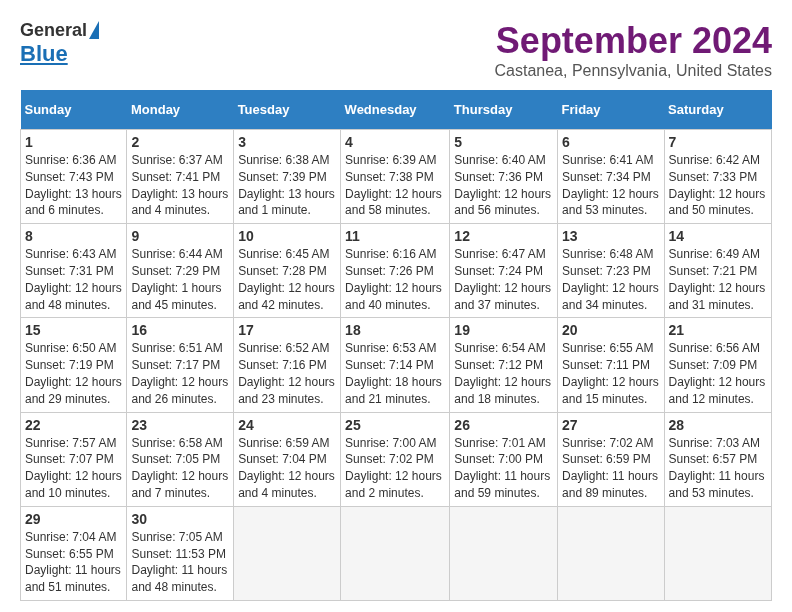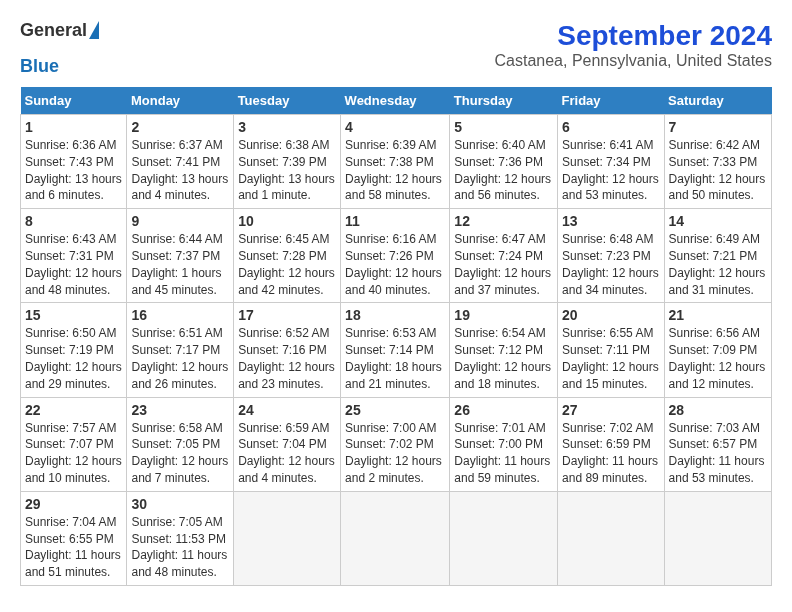--- a/index.html
+++ b/index.html
@@ -13,67 +13,67 @@
     .header {
       display: flex;
       justify-content: space-between;
       align-items: flex-start;
       margin-bottom: 10px;
     }
     .logo {
       display: flex;
       flex-direction: column;
       align-items: flex-start;
-      gap: 15px;
     }
     .logo-text {
       display: flex;
       align-items: center;
     }
     .logo-general {
       font-size: 18px;
       font-weight: bold;
       color: #333;
     }
     .logo-blue {
-      font-size: 18px;
+      font-size: 22px;
       font-weight: bold;
       color: #1a6fb5;
+      text-decoration: underline;
     }
     .logo-triangle {
       width: 0;
       height: 0;
       border-left: 10px solid transparent;
       border-bottom: 18px solid #1a6fb5;
       display: inline-block;
       margin-left: 2px;
       margin-bottom: 2px;
     }
     .title-section {
       text-align: right;
     }
     .month-title {
-      font-size: 28px;
-      font-weight: bold;
-      color: #1d4ed8;
+      font-size: 36px;
+      font-weight: bold;
+      color: #701a75;
     }
     .location {
       font-size: 16px;
       color: #555;
       text-align: center;
     }
     table {
       width: 100%;
       border-collapse: collapse;
       font-size: 11px;
     }
     th {
       background-color: #2e7fc2;
       color: white;
-      padding: 6px 4px;
+      padding: 12px 4px;
       text-align: left;
       font-size: 13px;
       font-weight: bold;
     }
     td {
       border: 1px solid #ccc;
       vertical-align: top;
       padding: 4px;
       height: 80px;
       width: 113px;
@@ -192,21 +192,21 @@
         <div class="day-info">
           <span>Sunrise: 6:43 AM</span><br>
           <span>Sunset: 7:31 PM</span><br>
           <span>Daylight: 12 hours and 48 minutes.</span>
         </div>
       </td>
         <td>
         <span class="day-num">9</span>
         <div class="day-info">
           <span>Sunrise: 6:44 AM</span><br>
-          <span>Sunset: 7:37 PM</span><br>
+          <span>Sunset: 7:29 PM</span><br>
           <span>Daylight: 1 hours and 45 minutes.</span>
         </div>
       </td>
         <td>
         <span class="day-num">10</span>
         <div class="day-info">
           <span>Sunrise: 6:45 AM</span><br>
           <span>Sunset: 7:28 PM</span><br>
           <span>Daylight: 12 hours and 42 minutes.</span>
         </div>

